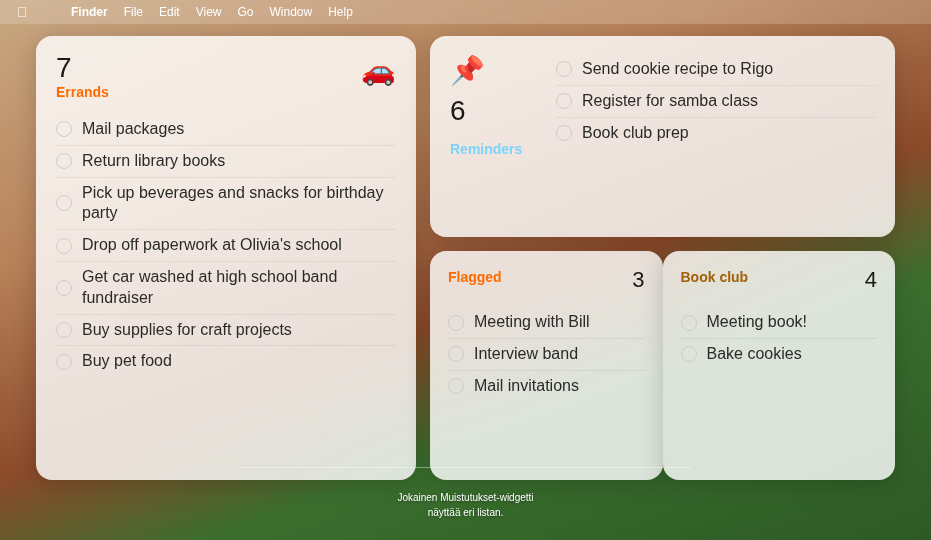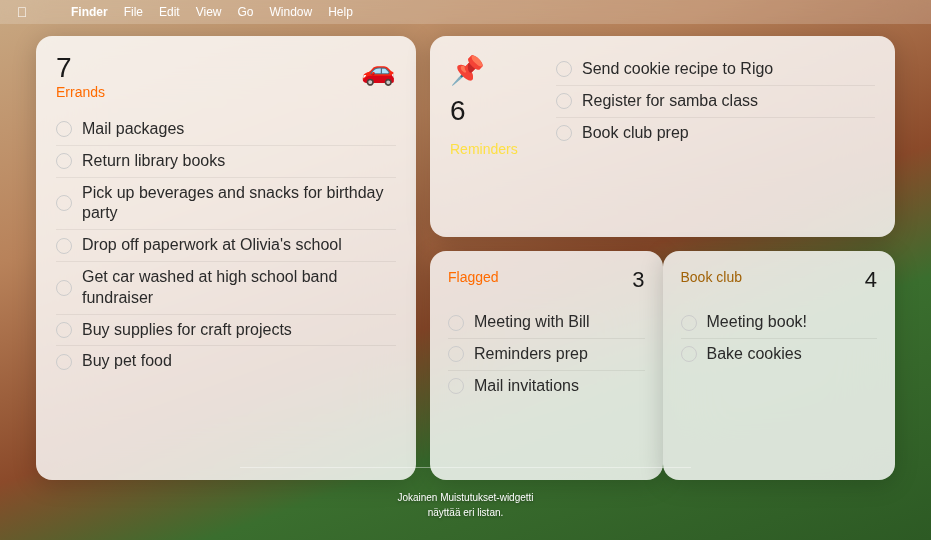--- a/index.html
+++ b/index.html
@@ -115,26 +115,26 @@
 
     .widget-count {
       font-size: 28px;
       font-weight: 300;
       color: #1a1a1a;
       line-height: 1;
     }
 
     .widget-title {
       font-size: 14px;
-      font-weight: 400;
+      font-weight: 700;
       margin-top: 2px;
     }
 
     .widget-title.orange { color: #FF6B00; }
-    .widget-title.purple { color: #fde047; margin-top: 16px; }
+    .widget-title.purple { color: #7dd3fc; margin-top: 16px; }
     .widget-title.green { color: #a16207; }
 
     .widget-icon {
       font-size: 28px;
     }
 
     
     .widget-reminders-inner {
       display: flex;
       gap: 16px;
@@ -299,21 +299,21 @@
         <div class="widget-title orange">Flagged</div>
         <div class="count-badge">3</div>
       </div>
       <div class="task-list">
         <div class="task-item">
           <div class="task-circle"></div>
           <span class="task-label">Meeting with Bill</span>
         </div>
         <div class="task-item">
           <div class="task-circle"></div>
-          <span class="task-label">Reminders prep</span>
+          <span class="task-label">Interview band</span>
         </div>
         <div class="task-item">
           <div class="task-circle"></div>
           <span class="task-label">Mail invitations</span>
         </div>
       </div>
     </div>
 
     <div class="widget-bookclub">
       <div class="widget-header">

